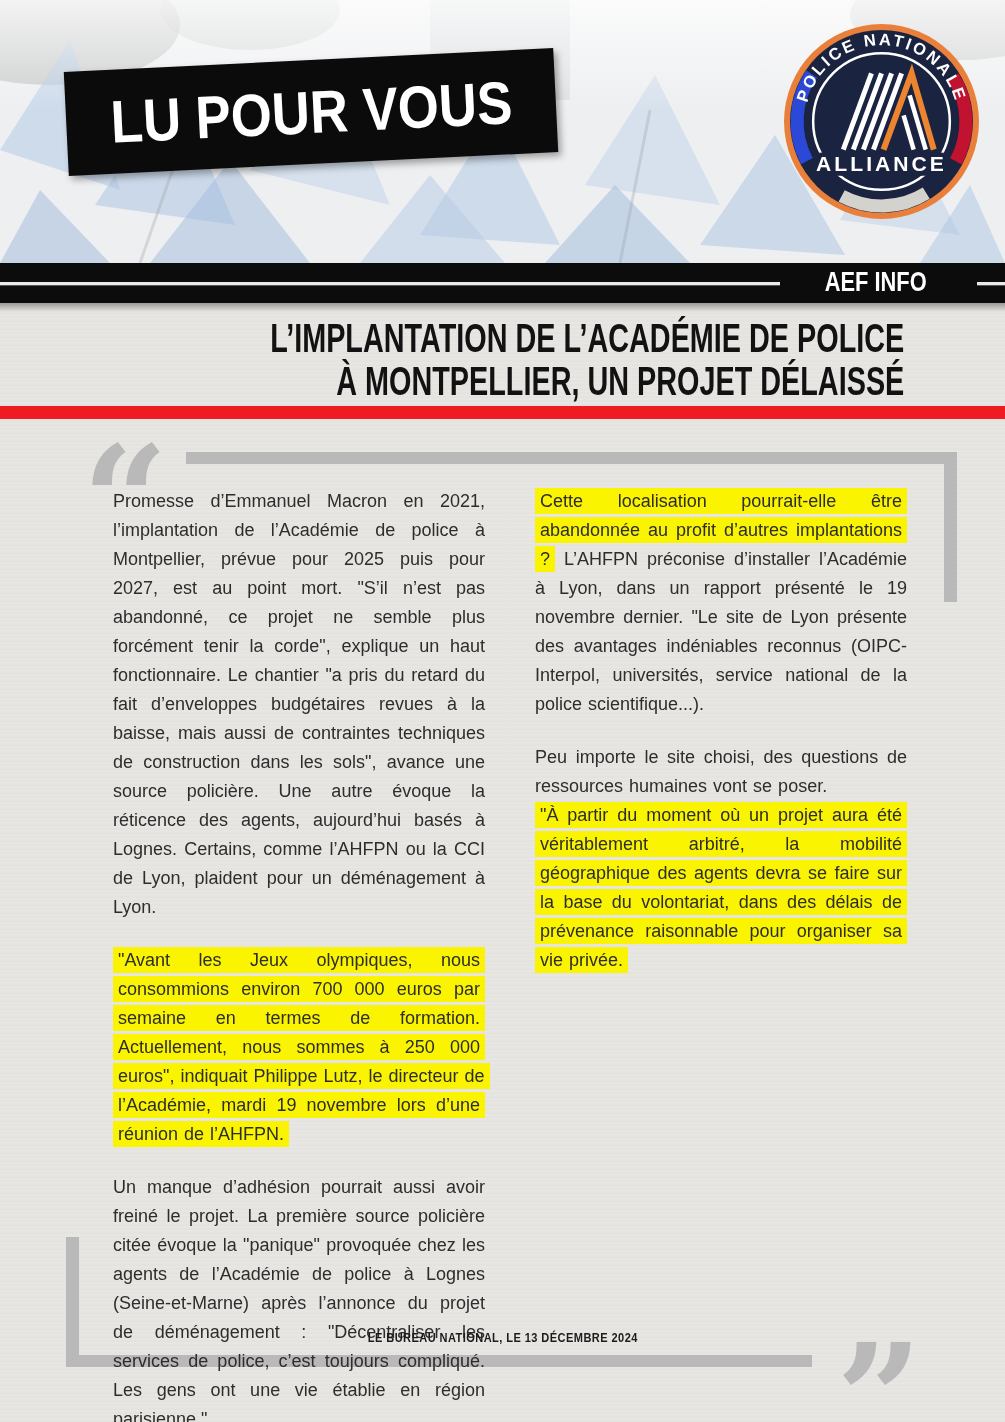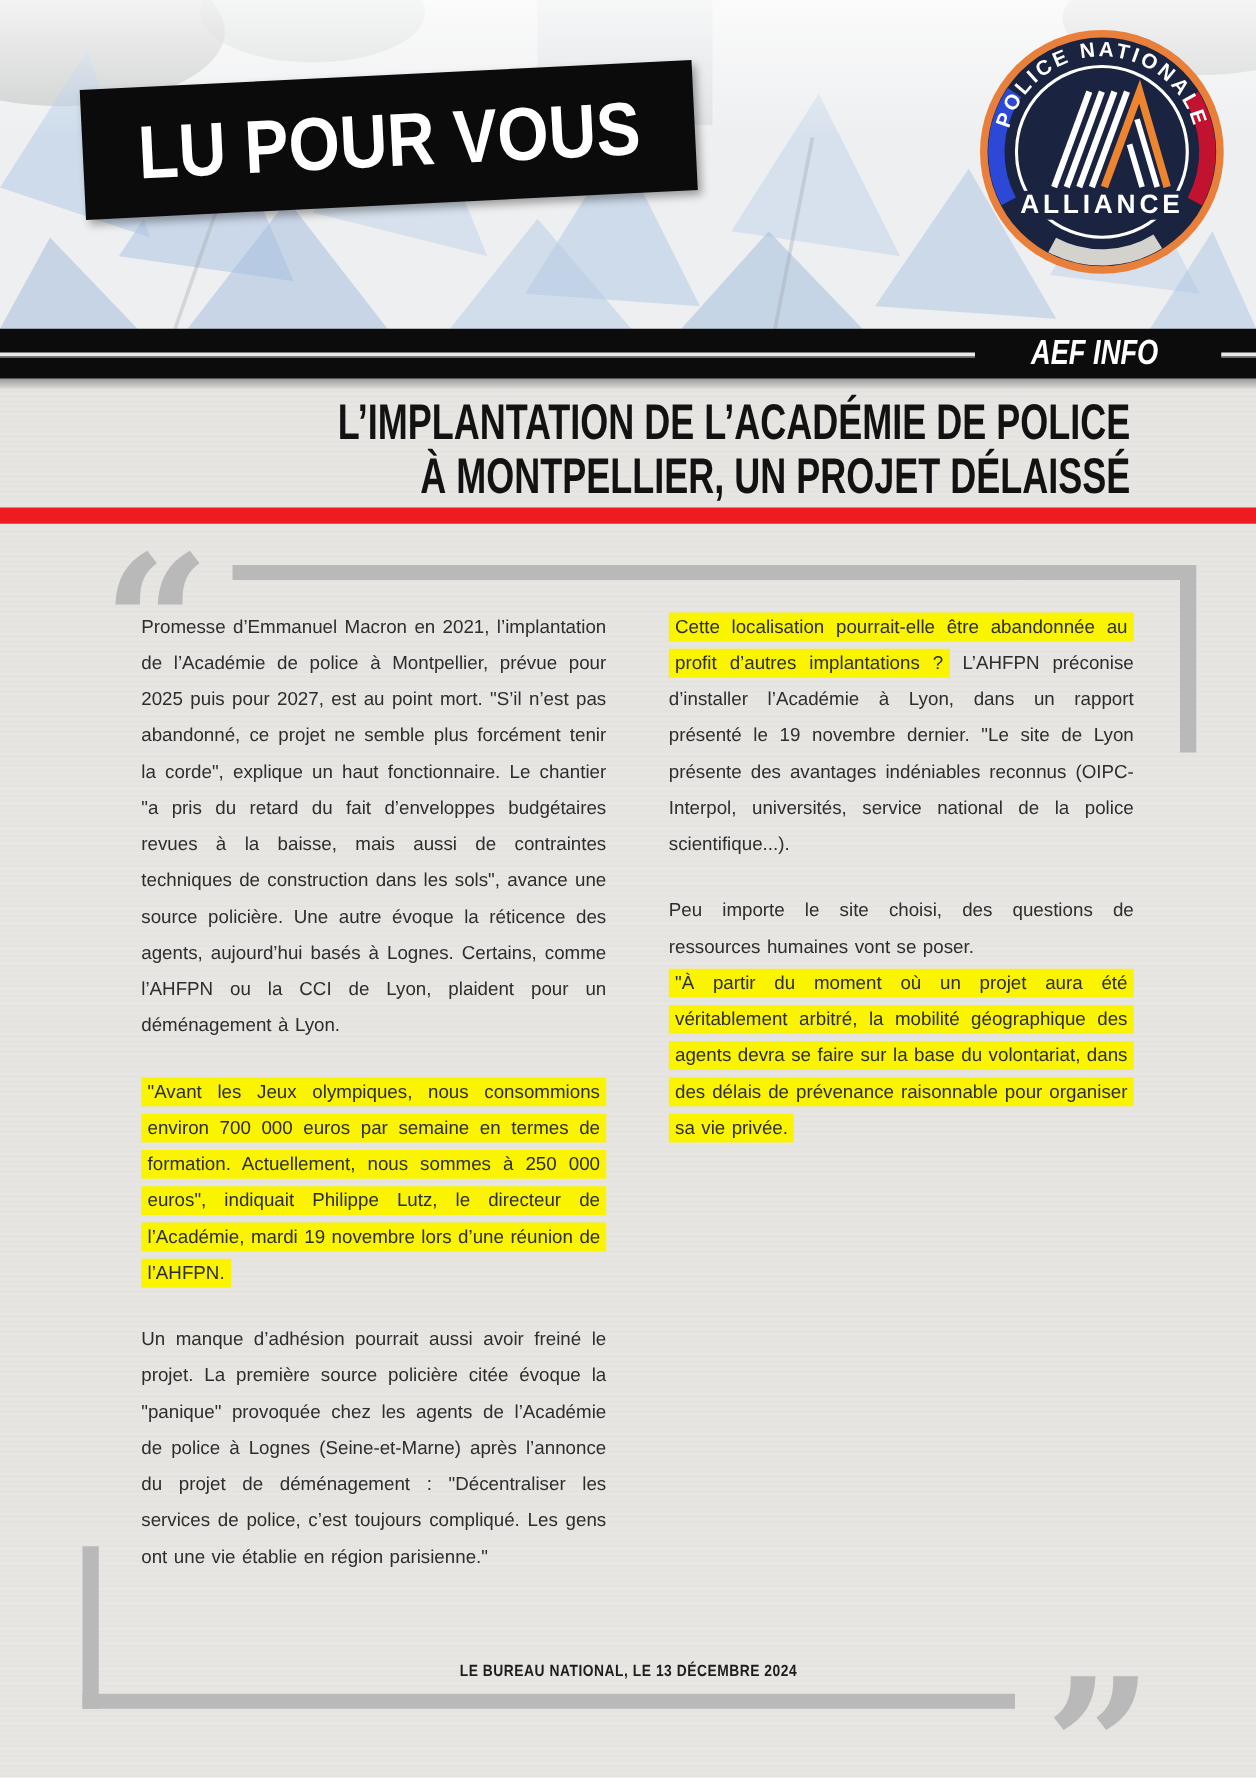--- a/index.html
+++ b/index.html
@@ -8,21 +8,21 @@
         background-image:repeating-linear-gradient(0deg,rgba(0,0,0,.012) 0 2px,transparent 2px 4px);}
   
   .hero{position:absolute;top:0;left:0;width:1005px;height:263px;overflow:hidden;}
   .banner{position:absolute;left:66px;top:60px;width:490px;height:104px;background:#0b0b0b;
           transform:rotate(-2.8deg);display:flex;align-items:center;justify-content:center;
           box-shadow:3px 4px 7px rgba(0,0,0,.35);}
   .banner span{color:#fff;font-weight:800;font-size:60px;letter-spacing:0px;
                display:inline-block;transform:scaleX(.88);white-space:nowrap;}
   .logo{position:absolute;left:781px;top:21px;width:201px;height:201px;}
   
-  .aef-bar{position:absolute;top:263px;left:0;width:1005px;height:40px;background:#0c0c0c;font-style:italic;}
+  .aef-bar{position:absolute;top:263px;left:0;width:1005px;height:40px;background:#0c0c0c;}
   .aef-line-left{position:absolute;left:0;top:19px;width:780px;height:3px;background:#e9e9e9;border-bottom:1px solid #555;}
   .aef-line-right{position:absolute;right:0;top:19px;width:28px;height:3px;background:#e9e9e9;border-bottom:1px solid #555;}
   .aef-label{position:absolute;right:78px;top:3px;color:#fff;font-weight:800;font-size:28px;
              display:inline-block;transform:scaleX(.78);transform-origin:right center;white-space:nowrap;}
   .bar-shadow{position:absolute;top:303px;left:0;width:1005px;height:9px;
               background:linear-gradient(#9a9a9a,rgba(154,154,154,0));}
   
   .title{position:absolute;top:317px;left:0;width:1005px;text-align:right;color:#121212;padding-left:40px;}
   .title .tline{display:block;font-weight:800;font-size:40px;line-height:43px;transform:scaleX(.72);white-space:nowrap;}
   .red-bar{position:absolute;top:406px;left:0;width:1005px;height:13px;background:#ee1b22;}
@@ -32,21 +32,21 @@
   .open-quote{left:82px;top:500px;}
   .close-quote{left:836px;top:1398px;}
   .bar{position:absolute;background:#b9b9b9;}
   .bracket-top-h{left:186px;top:452px;width:758px;height:12px;}
   .bracket-top-v{left:944px;top:452px;width:13px;height:150px;}
   .bracket-bot-v{left:66px;top:1237px;width:13px;height:130px;}
   .bracket-bot-h{left:66px;top:1355px;width:746px;height:12px;}
   
   .columns{position:absolute;top:487px;left:113px;width:794px;display:flex;gap:50px;}
   .col{flex:1;min-width:0;}
-  .col p{margin:0;font-size:15px;line-height:29px;color:#2d2d2d;text-align:justify;word-spacing:1px;}
+  .col p{margin:0;font-size:18px;line-height:29px;color:#2d2d2d;text-align:justify;word-spacing:1px;}
   .col p.gap{margin-top:24px;}
   .hl{background:#faf400;box-decoration-break:clone;-webkit-box-decoration-break:clone;padding:3px 5px;}
   
   .footer{position:absolute;top:1328px;left:0;width:1005px;text-align:center;}
   .footer span{display:inline-block;transform:scaleX(.85);font-weight:800;font-size:13px;
                letter-spacing:.5px;color:#1c1c1c;white-space:nowrap;}
 </style>
 </head>
 <body>
 

